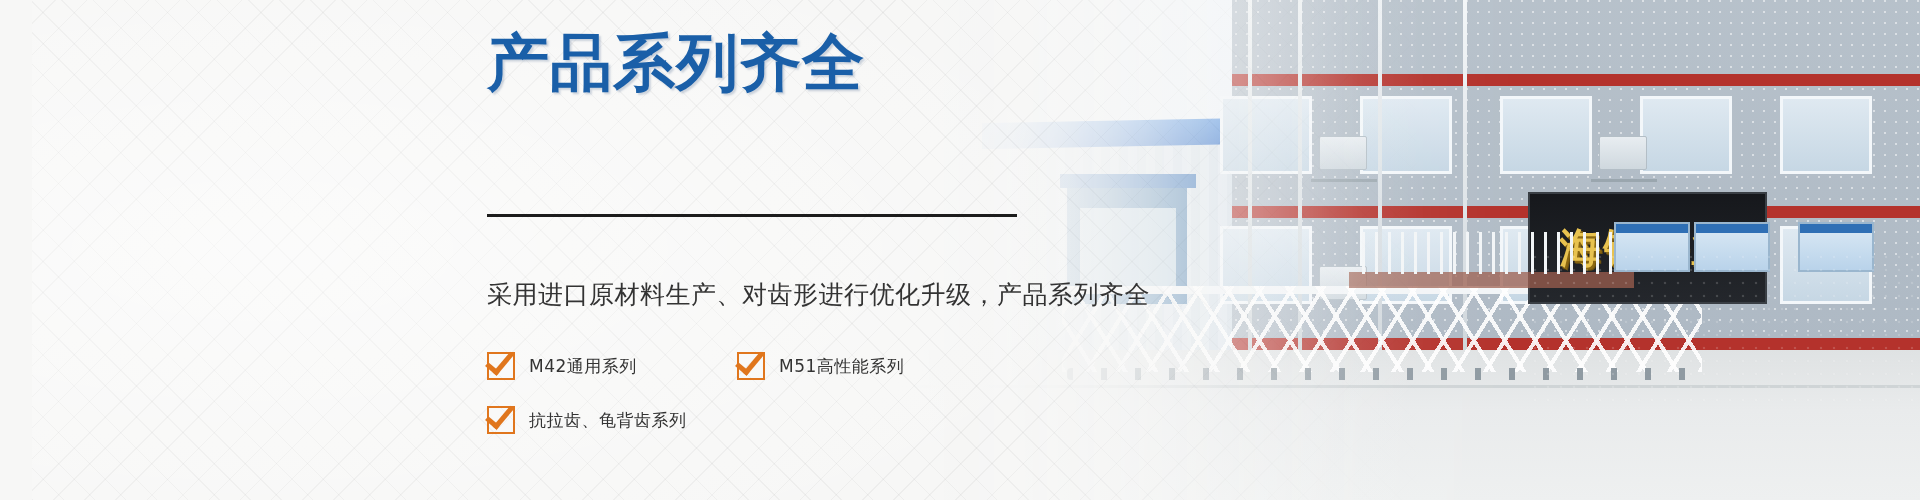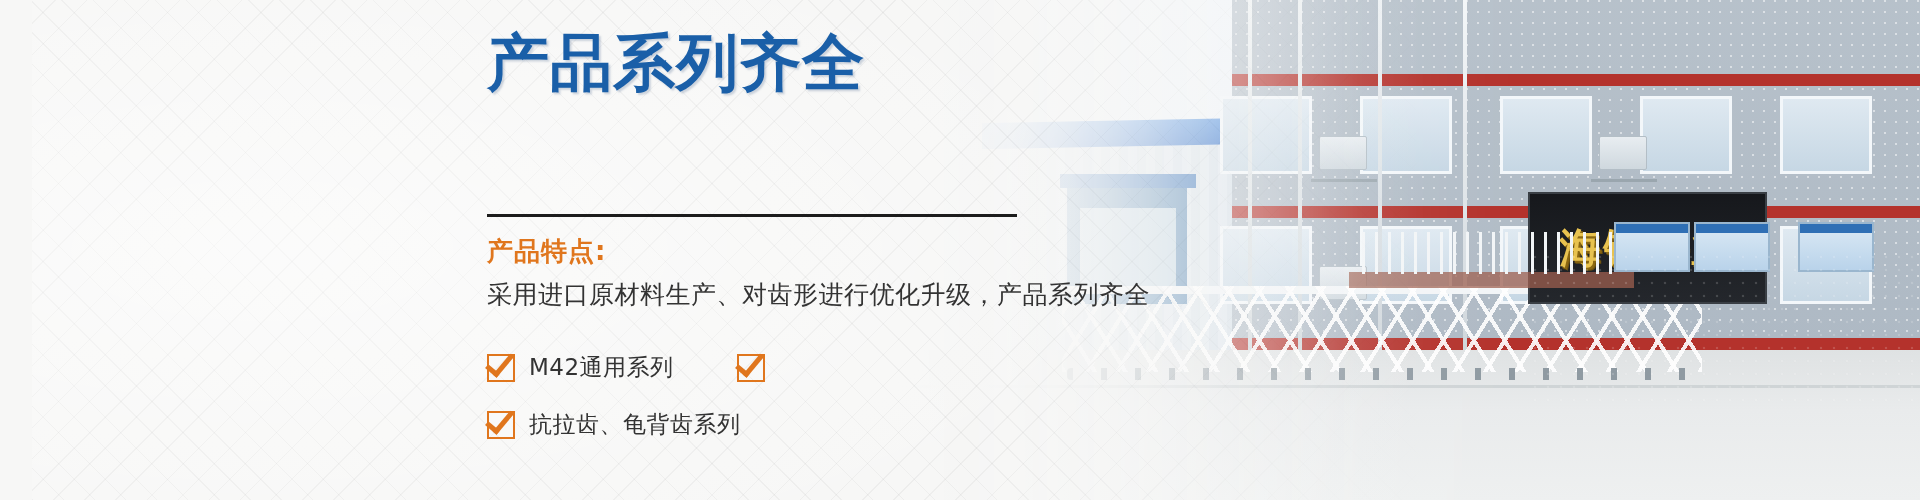--- a/index.html
+++ b/index.html
@@ -152,21 +152,21 @@
   .checklist{position:absolute;left:455px;top:352px;width:520px;}
   .check-row{display:flex;margin-bottom:26px;}
   .check-item{display:flex;align-items:center;width:250px;}
   .cbox{position:relative;width:24px;height:24px;border:2px solid #e0761d;flex:0 0 auto;margin-right:14px;}
   .cbox::after{
     content:"";position:absolute;left:3px;top:-7px;width:10px;height:22px;
     border:solid #e0761d;border-width:0 5px 5px 0;
     transform:rotate(40deg);
   }
   .check-label{
-    color:#333;font-size:23px;white-space:nowrap;letter-spacing:.5px;
+    color:#333;font-size:17px;white-space:nowrap;letter-spacing:.5px;
     font-family:"DejaVu Sans","Liberation Sans",sans-serif;
   }
 </style>
 </head>
 <body>
 
 <div class="banner">
 
   <div class="texture"></div>
   <div class="vignette"></div>
@@ -248,32 +248,32 @@
   </div>
 
   <div class="content">
 
     <div class="headline">
       <span class="l1">产品系列齐全</span>
     </div>
 
     <div class="divider"></div>
 
-    <div class="feature-title">产品特点:</div>
 
     <div class="feature-desc">采用进口原材料生产、对齿形进行优化升级，产品系列齐全</div>
 
     <div class="checklist">
       <div class="check-row">
         <div class="check-item">
           <span class="cbox"></span>
           <span class="check-label">M42通用系列</span>
         </div>
         <div class="check-item">
           <span class="cbox"></span>
+          <span class="check-label">M51高性能系列</span>
         </div>
       </div>
       <div class="check-row">
         <div class="check-item">
           <span class="cbox"></span>
           <span class="check-label">抗拉齿、龟背齿系列</span>
         </div>
       </div>
     </div>
 

